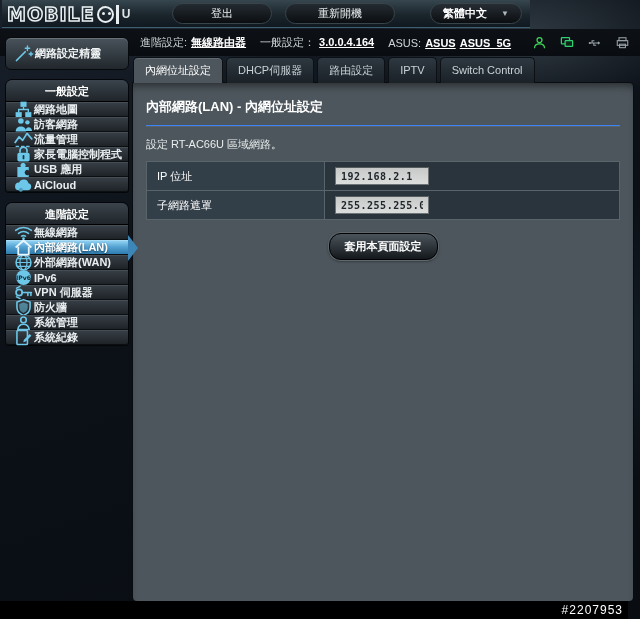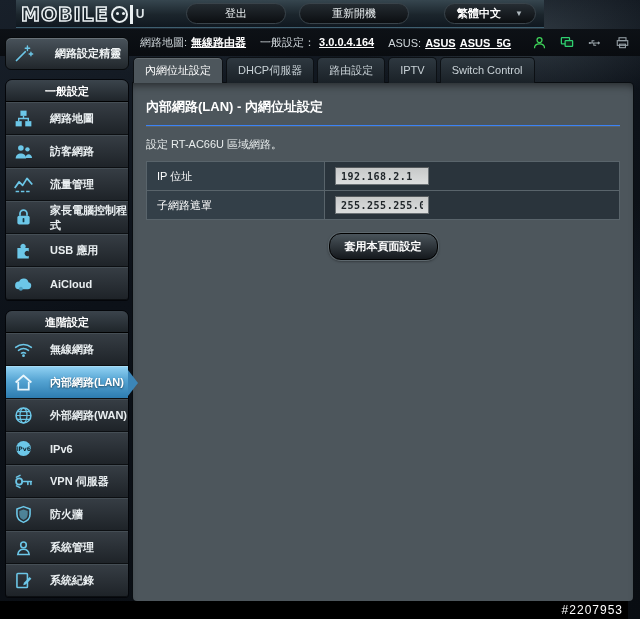--- a/index.html
+++ b/index.html
@@ -8,21 +8,21 @@
     font-family:"Liberation Sans","DejaVu Sans",sans-serif;
     background:
       radial-gradient(ellipse 260px 110px at 82% 6%, rgba(130,150,160,.28), transparent 65%),
       radial-gradient(ellipse 220px 90px at 30% 4%, rgba(90,110,125,.18), transparent 60%),
       radial-gradient(ellipse 300px 200px at 95% 55%, rgba(40,60,75,.25), transparent 70%),
       linear-gradient(160deg,#18202a 0%, #0c1118 40%, #090d12 100%);
     position:relative; color:#fff;
   }
   
   .topbar {
-    position:absolute; left:16px; top:0; width:528px; height:28px;
+    position:absolute; left:2px; top:0; width:528px; height:28px;
     background:linear-gradient(#36464f 0%, #1b252c 55%, #101820 100%);
     border-bottom:1px solid #3e5f70;
   }
   .logo { position:absolute; left:5px; top:3px; display:flex; align-items:center; gap:2px; }
   .logo-text {
     font-weight:800; font-size:19px; letter-spacing:1px; line-height:22px;
     color:transparent; -webkit-text-stroke:1.5px #e9eff1; font-family:"DejaVu Sans",sans-serif;
   }
   .logo-face {
     width:17px; height:17px; border:2px solid #e9eff1; border-radius:50%;
@@ -55,38 +55,38 @@
   .statusbar .grp { margin-right:14px; white-space:nowrap; }
   .statusbar .val { color:#fff; font-weight:bold; text-decoration:underline; margin-left:4px; cursor:pointer; }
   .status-icons { position:absolute; right:10px; top:6px; display:flex; gap:12px; align-items:center; }
   .status-icons svg { display:block; }
   
   .sidebar { position:absolute; left:5px; top:37px; width:124px; }
   .wizard-btn {
     height:33px; border-radius:6px; border:1px solid #070a0c;
     background:linear-gradient(#49535b,#21272c);
     box-shadow:inset 0 1px 0 rgba(255,255,255,.18);
-    display:flex; align-items:center; gap:21px; padding-left:7px; cursor:pointer;
+    display:flex; align-items:center; gap:1px; padding-left:7px; cursor:pointer;
   }
   .wizard-btn span { font-size:11px; font-weight:bold; color:#f0f4f5; }
   .side-section {
     margin-top:9px; border:1px solid #04060a; border-radius:7px 7px 3px 3px;
     background:#14181c; overflow:visible;
   }
   .side-header {
     height:22px; line-height:22px; text-align:center;
     background:linear-gradient(#3b444c,#1f252a);
     border-bottom:1px solid #000; border-radius:6px 6px 0 0;
     font-size:11px; font-weight:bold; color:#fff;
   }
   .side-item {
-    height:33px; display:flex; align-items:center; gap:16px; padding-left:7px;
+    height:15px; display:flex; align-items:center; gap:0; padding-left:7px;
     background:linear-gradient(#363d44,#1e2328);
     border-top:1px solid #454e55; border-bottom:1px solid #0c0f12;
-    cursor:pointer; position:relative;
+    cursor:pointer; position:relative;text-align:right;
   }
   .side-item:last-child { border-radius:0 0 3px 3px; }
   .side-item span { font-size:11px; font-weight:bold; color:#e9eef0; }
   .side-item.selected {
     background:linear-gradient(#8fd0f2 0%, #54a3d2 45%, #2d7cb0 100%);
     border-top:1px solid #a8dcf5; z-index:6;
   }
   .side-item.selected span { color:#fff; text-shadow:0 1px 2px rgba(0,0,0,.55); }
   .side-item.selected::after {
     content:""; position:absolute; right:-10px; top:50%; margin-top:-13px;
@@ -153,21 +153,21 @@
   <div class="pill-btn btn-logout">登出</div>
   <div class="pill-btn btn-reboot">重新開機</div>
   <div class="lang-btn">
     <span>繁體中文</span>
     <span class="lang-caret">▼</span>
   </div>
 </div>
 
 <div class="statusbar">
   <span class="grp">
-    <span>網路地圖:</span><span class="val">無線路由器</span>
+    <span>進階設定:</span><span class="val">無線路由器</span>
   </span>
   <span class="grp">
     <span>一般設定：</span><span class="val">3.0.0.4.164</span>
   </span>
   <span class="grp">
     <span>ASUS:</span><span class="val">ASUS</span><span class="val">ASUS_5G</span>
   </span>
   <div class="status-icons">
     <svg class="st-ic" width="15" height="15" viewBox="0 0 24 24">
         <circle cx="12" cy="8" r="4" fill="none" stroke="#3fd65a" stroke-width="2"></circle>

